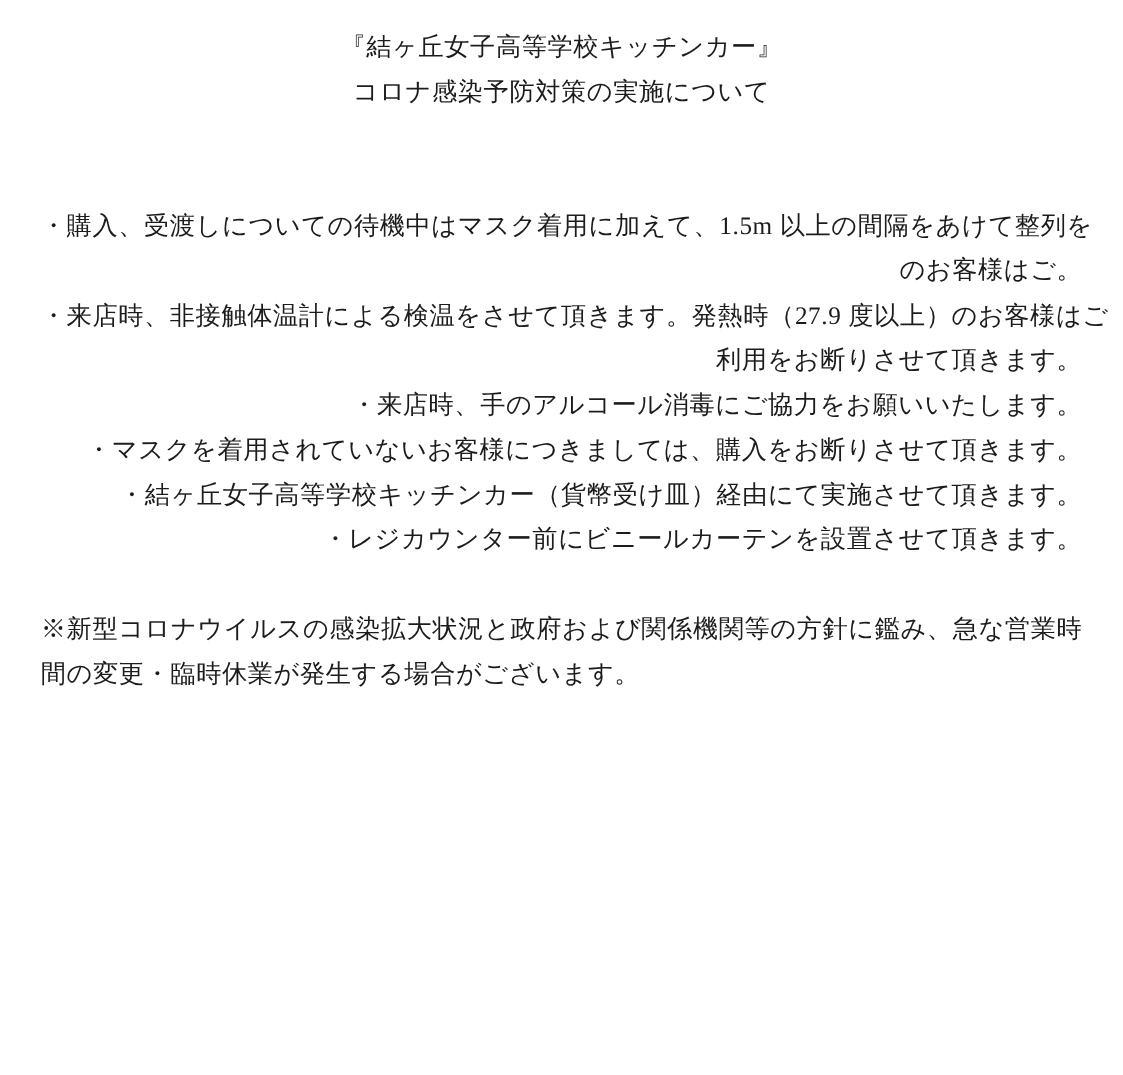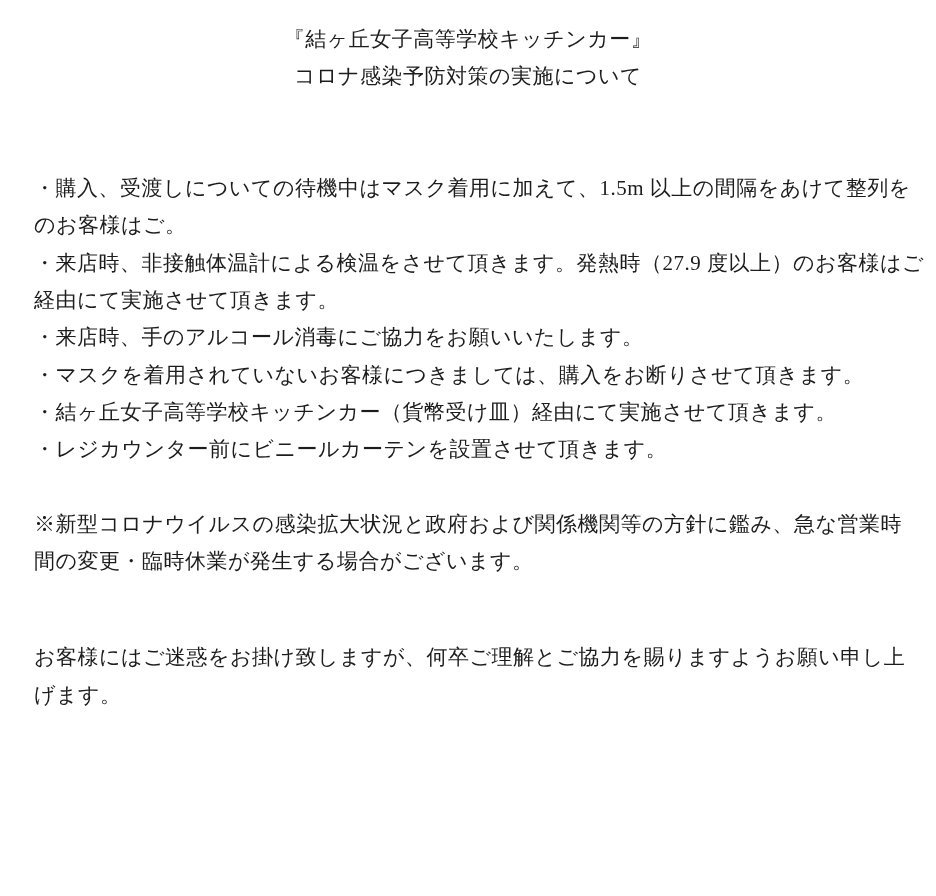--- a/index.html
+++ b/index.html
@@ -25,62 +25,59 @@
   }
   .doc-title {
     text-align: center;
     margin-bottom: 74.6px;
   }
   .intro {
     margin-bottom: 74.6px;
   }
   .measures {
     margin-bottom: 37.3px;
+    text-align: right;
   }
   .note {
-    margin-bottom: 59px;
+    margin-bottom: 16px;
   }
 </style>
 </head>
 <body>
 
 <div class="page">
 
   <header class="doc-title">
     <div class="line">『結ヶ丘女子高等学校キッチンカー』</div>
     <div class="line">コロナ感染予防対策の実施について</div>
   </header>
 
 
   <section class="measures">
     <div class="measure">
       <div class="line">・購入、受渡しについての待機中はマスク着用に加えて、1.5m 以上の間隔をあけて整列を</div>
       <div class="line">のお客様はご。</div>
     </div>
     <div class="measure">
       <div class="line">・来店時、非接触体温計による検温をさせて頂きます。発熱時（27.9 度以上）のお客様はご</div>
-      <div class="line">経由にて実施させて頂きます。</div>
+      <div class="line">利用をお断りさせて頂きます。</div>
     </div>
     <div class="measure">
       <div class="line">・来店時、手のアルコール消毒にご協力をお願いいたします。</div>
     </div>
     <div class="measure">
       <div class="line">・マスクを着用されていないお客様につきましては、購入をお断りさせて頂きます。</div>
     </div>
     <div class="measure">
       <div class="line">・結ヶ丘女子高等学校キッチンカー（貨幣受け皿）経由にて実施させて頂きます。</div>
     </div>
     <div class="measure">
       <div class="line">・レジカウンター前にビニールカーテンを設置させて頂きます。</div>
     </div>
   </section>
 
   <section class="note">
     <div class="line">※新型コロナウイルスの感染拡大状況と政府および関係機関等の方針に鑑み、急な営業時</div>
     <div class="line">間の変更・臨時休業が発生する場合がございます。</div>
   </section>
 
-  <section class="closing">
-    <div class="line">お客様にはご迷惑をお掛け致しますが、何卒ご理解とご協力を賜りますようお願い申し上</div>
-    <div class="line">げます。</div>
-  </section>
 
 </div>
 
 </body></html>

